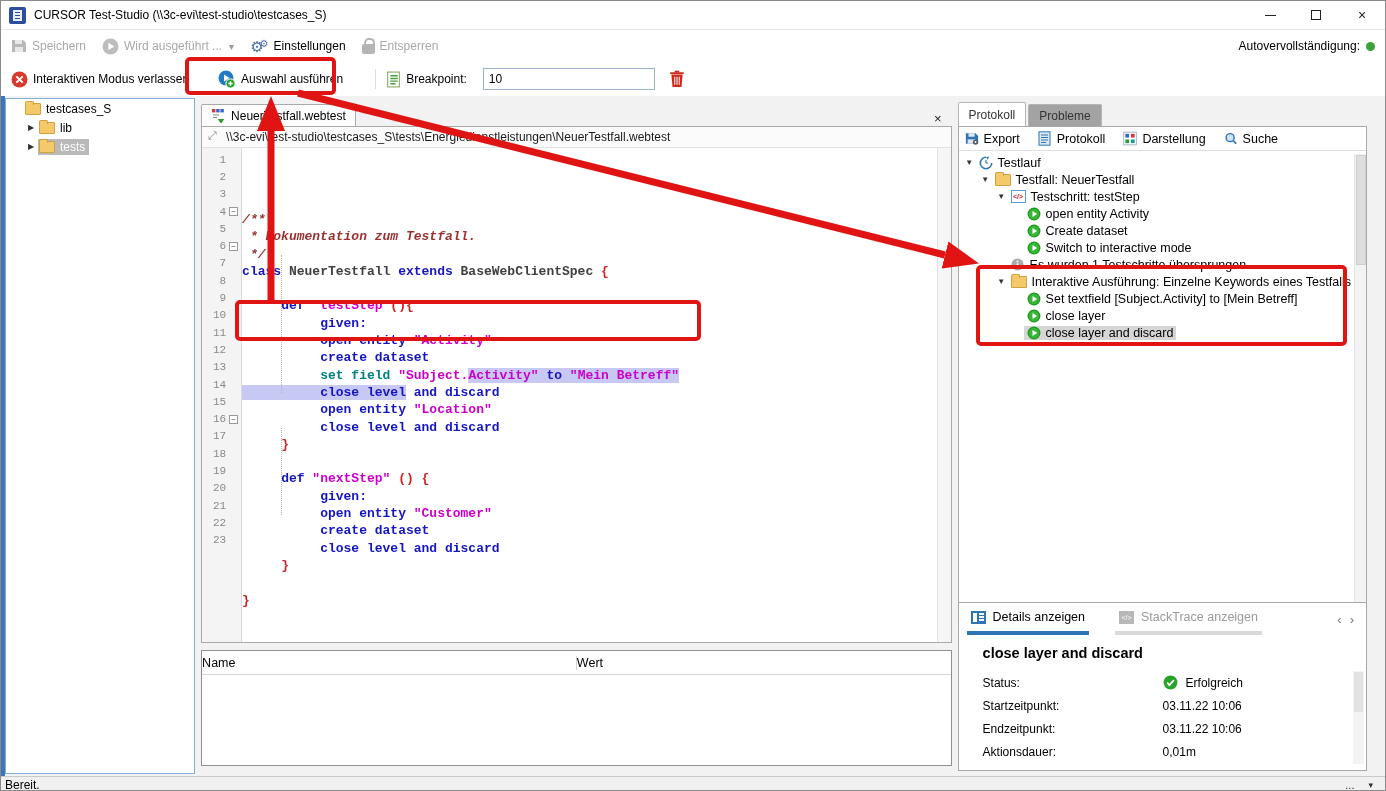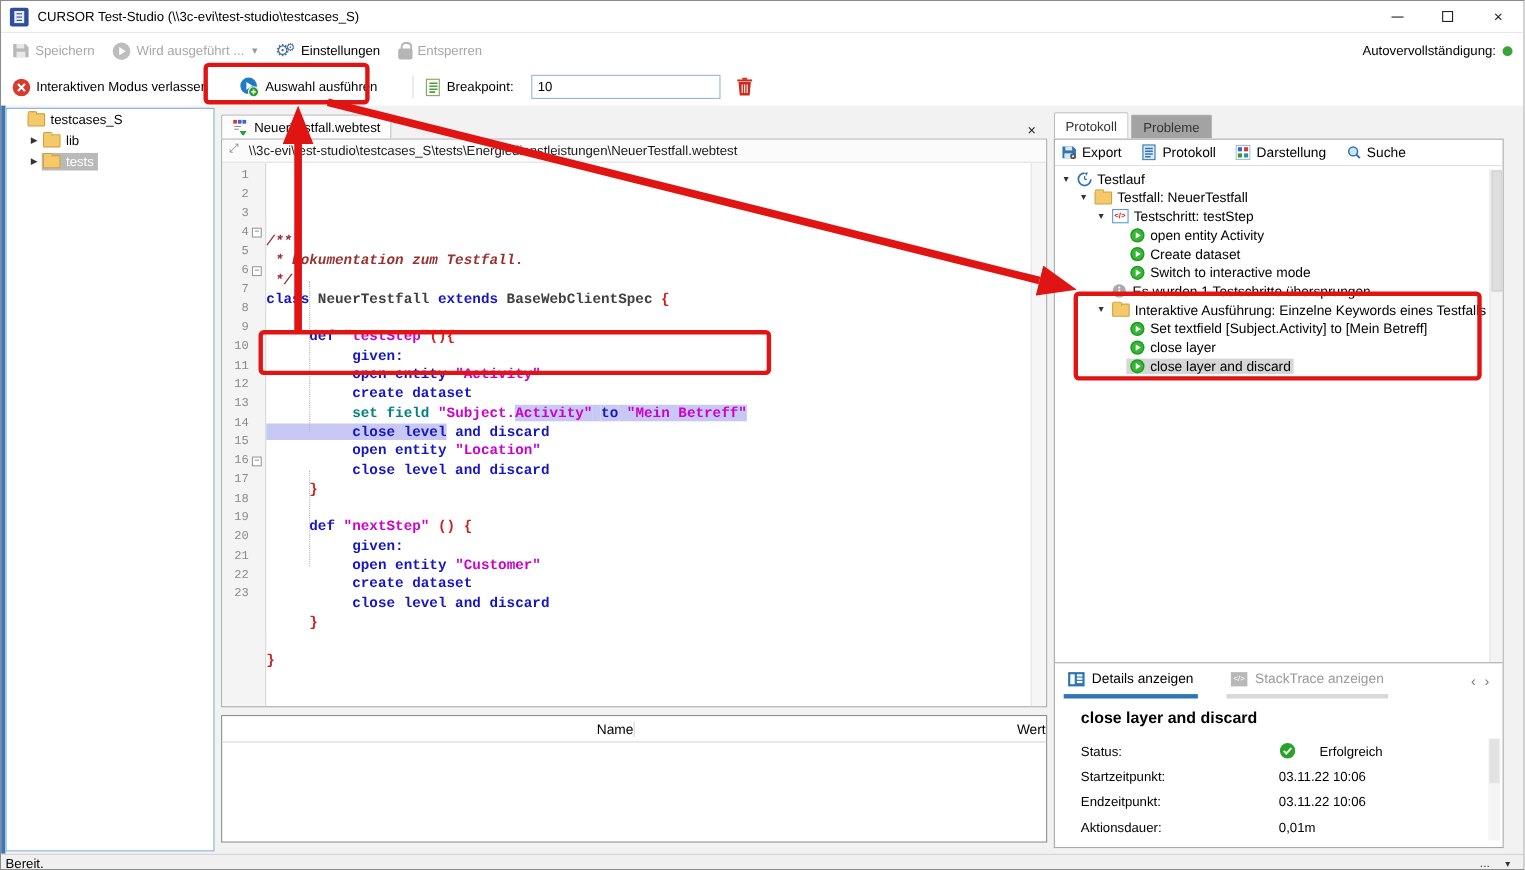--- a/index.html
+++ b/index.html
@@ -69,21 +69,21 @@
   .c-str { color: #cc00cc; }
   .c-cmt { color: #993333; font-style: italic; }
   .c-br { color: #cc2222; }
   .c-pl { color: #404040; }
   .sel { background: #c8c8f4; }
   .indent-guide { position: absolute; width: 1px; border-left: 1px dotted #b4b4b4; left: 39px; }
   .vscroll { width: 14px; background: #f6f6f6; border-left: 1px solid #e3e3e3; }
 
   .var-table { margin-top: 7px; height: 116px; background: #fff; border: 1px solid #8f8f8f; }
   .vt-head { display: flex; height: 24px; border-bottom: 1px solid #d5d5d5; align-items: center; }
-  .vt-cell { flex: 1; text-align: right; font-size: 12.5px; }
+  .vt-cell { flex: 1; text-align: left; font-size: 12.5px; }
   .vt-cell:first-child { border-right: 1px solid #d5d5d5; }
 
   
   .right-panel { flex: 1; margin-left: 6px; margin-right: 18px; display: flex; flex-direction: column; }
   .rtabs { height: 30px; display: flex; align-items: flex-end; }
   .rtab { height: 22px; padding: 0 10px; display: flex; align-items: center; border: 1px solid #b5b5b5; border-bottom: none; border-radius: 2px 2px 0 0; background: #a3a3a3; color: #333; margin-right: 2px; }
   .rtab.active { background: #fff; font-weight: normal; height: 24px; }
   .rbox { flex: 1; border: 1px solid #a9a9a9; background: #fff; display: flex; flex-direction: column; margin-bottom: 5px; }
   .rtoolbar { height: 24px; display: flex; align-items: center; gap: 4px; padding: 0 6px; border-bottom: 1px solid #e0e0e0; }
   .rtb { display: flex; align-items: center; gap: 5px; margin-right: 14px; font-size: 12.5px; }
@@ -102,21 +102,21 @@
   .details { height: 168px; border-top: 1px solid #a9a9a9; display: flex; flex-direction: column; position: relative; }
   .dtabs { height: 32px; display: flex; align-items: center; padding: 0 8px; gap: 26px; }
   .dtab { display: flex; align-items: center; gap: 7px; height: 100%; font-size: 12.5px; border-bottom: 4px solid #d9d9d9; padding: 0 4px; }
   .dtab.active { border-bottom-color: #2e75b6; font-weight: normal; }
   .dtab.inactive { color: #9a9a9a; }
   .dnav { margin-left: auto; color: #777; font-size: 13px; display: flex; gap: 8px; padding-right: 4px; }
   .dbody { flex: 1; padding: 6px 14px 0 24px; position: relative; }
   .dtitle { font-size: 14.5px; font-weight: bold; margin: 4px 0 10px 0; }
   .drow { display: flex; align-items: center; height: 23px; font-size: 12px; }
   .dlabel { width: 180px; }
-  .dvalue { display: flex; align-items: center; gap: 22px; }
+  .dvalue { display: flex; align-items: center; gap: 8px; }
   .dscroll { position: absolute; right: 2px; top: 36px; bottom: 6px; width: 11px; background: #f4f4f4; }
   .dthumb { width: 9px; height: 40px; margin: 1px auto; background: #e2e2e2; }
 
   .ico-details { width: 15px; height: 13px; background: #2e75b6; position: relative; }
   .ico-details:before { content: ""; position: absolute; left: 2px; top: 2px; width: 4px; height: 9px; background: #fff; }
   .ico-details:after { content: ""; position: absolute; left: 8px; top: 2px; width: 5px; height: 2px; background: #fff; box-shadow: 0 3px 0 #fff, 0 6px 0 #fff; }
   .ico-stack { width: 15px; height: 13px; background: #b8b8b8; color: #fff; font-size: 7px; display: inline-flex; align-items: center; justify-content: center; }
 
   
   .statusbar { height: 16px; background: #f0f0f0; border-top: 1px solid #c9c9c9; display: flex; align-items: center; padding: 0 4px; font-size: 12px; }

